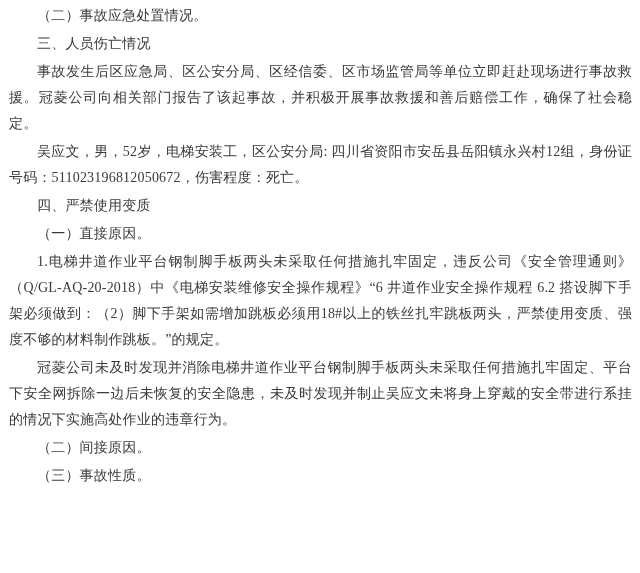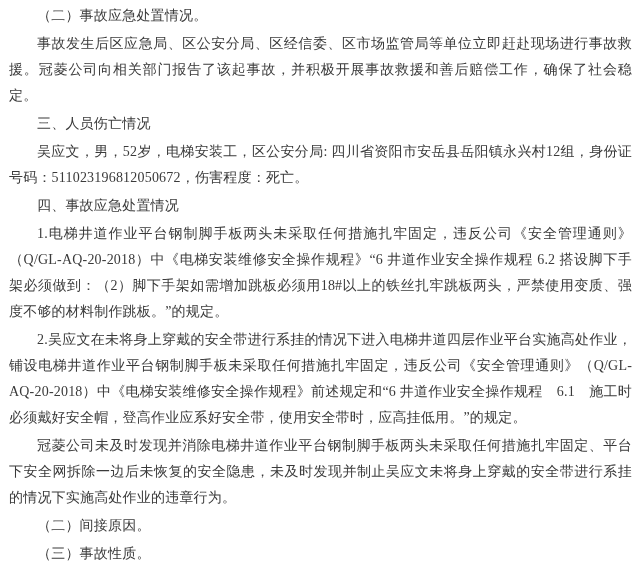--- a/index.html
+++ b/index.html
@@ -26,23 +26,23 @@
     text-align: justify;
     text-justify: inter-ideograph;
     letter-spacing: 0.2px;
   }
 </style>
 </head>
 <body>
 
 <div class="page">
   <p>（二）事故应急处置情况。</p>
+  <p>三、人员伤亡情况</p>
   <p>事故发生后区应急局、区公安分局、区经信委、区市场监管局等单位立即赶赴现场进行事故救援。冠菱公司向相关部门报告了该起事故，并积极开展事故救援和善后赔偿工作，确保了社会稳定。</p>
-  <p>三、人员伤亡情况</p>
   <p>吴应文，男，52岁，电梯安装工，区公安分局: 四川省资阳市安岳县岳阳镇永兴村12组，身份证号码：511023196812050672，伤害程度：死亡。</p>
-  <p>四、事故应急处置情况</p>
+  <p>四、严禁使用变质</p>
+  <p>（一）直接原因。</p>
   <p>1.电梯井道作业平台钢制脚手板两头未采取任何措施扎牢固定，违反公司《安全管理通则》（Q/GL-AQ-20-2018）中《电梯安装维修安全操作规程》“6 井道作业安全操作规程 6.2 搭设脚下手架必须做到：（2）脚下手架如需增加跳板必须用18#以上的铁丝扎牢跳板两头，严禁使用变质、强度不够的材料制作跳板。”的规定。</p>
-  <p>2.吴应文在未将身上穿戴的安全带进行系挂的情况下进入电梯井道四层作业平台实施高处作业，铺设电梯井道作业平台钢制脚手板未采取任何措施扎牢固定，违反公司《安全管理通则》（Q/GL-AQ-20-2018）中《电梯安装维修安全操作规程》前述规定和“6 井道作业安全操作规程　6.1　施工时必须戴好安全帽，登高作业应系好安全带，使用安全带时，应高挂低用。”的规定。</p>
   <p>冠菱公司未及时发现并消除电梯井道作业平台钢制脚手板两头未采取任何措施扎牢固定、平台下安全网拆除一边后未恢复的安全隐患，未及时发现并制止吴应文未将身上穿戴的安全带进行系挂的情况下实施高处作业的违章行为。</p>
   <p>（二）间接原因。</p>
   <p>（三）事故性质。</p>
 
 </div>
 
 </body></html>

